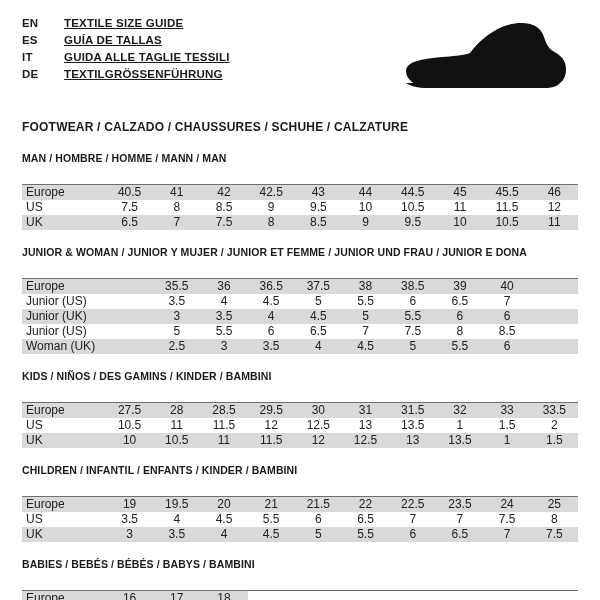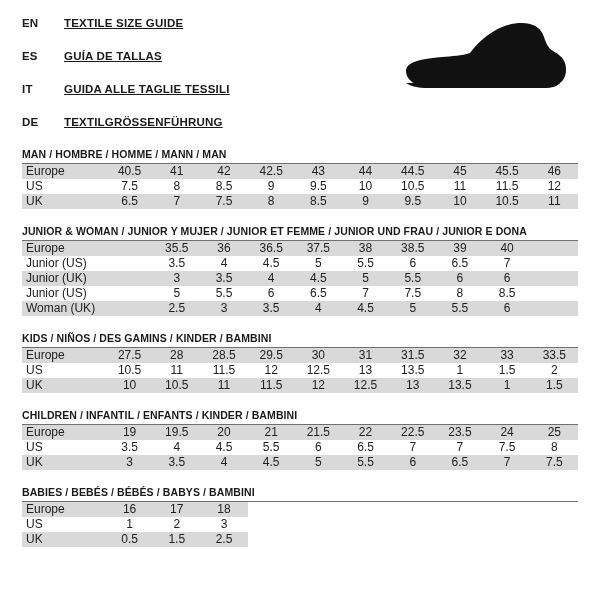--- a/index.html
+++ b/index.html
@@ -23,21 +23,21 @@
   }
   
   .header {
     display: flex;
     align-items: flex-start;
     justify-content: space-between;
   }
   .lang-block {
     display: flex;
     flex-direction: column;
-    gap: 18px;
+    gap: 2px;
   }
   .lang-row {
     display: flex;
     align-items: baseline;
     font-size: 11.5px;
     font-weight: bold;
     letter-spacing: .2px;
     line-height: 15px;
   }
   .lang-code {
@@ -64,21 +64,21 @@
   .section {
     margin-top: 18px;
   }
   .section.tight {
     margin-top: 16px;
   }
   .section-title {
     font-size: 10.5px;
     font-weight: bold;
     letter-spacing: .1px;
-    padding-bottom: 3px;
+    padding-bottom: 20px;
     border-bottom: 1px solid #6f6f6f;
     margin-bottom: 0;
   }
   table.size {
     border-collapse: collapse;
     width: 100%;
     table-layout: fixed;
     font-size: 12px;
   }
   table.size td {
@@ -133,20 +133,21 @@
       <svg viewBox="0 0 190 86" width="190" height="86" aria-hidden="true">
         <path d="M92 33 C100 22 112 12 124 7 C134 3 144 2 152 4 C160 6 164 11 166 17
                  C168 23 170 28 175 31 C180 34 185 37 187 43 C189 49 188 56 185 60
                  C182 64 176 66 168 67 L52 67 C44 67 38 65 34 62 C30 59 28 55 28 51
                  C28 47 31 44 36 42 C44 39 54 38 64 37 C74 36 84 36 92 33 Z" fill="#111111"></path>
         <path d="M28 63 L182 63 C180 66 174 68 166 68 L50 68 C40 68 32 66 28 63 Z" fill="#111111"></path>
       </svg>
     </div>
   </div>
 
+  <div class="category-title">FOOTWEAR / CALZADO / CHAUSSURES / SCHUHE / CALZATURE</div>
 
   <div class="section">
     <div class="section-title">MAN / HOMBRE / HOMME / MANN / MAN</div>
     <table class="size">
       <colgroup>
           <col class="labelcol">
           <col>
           <col>
           <col>
           <col>

